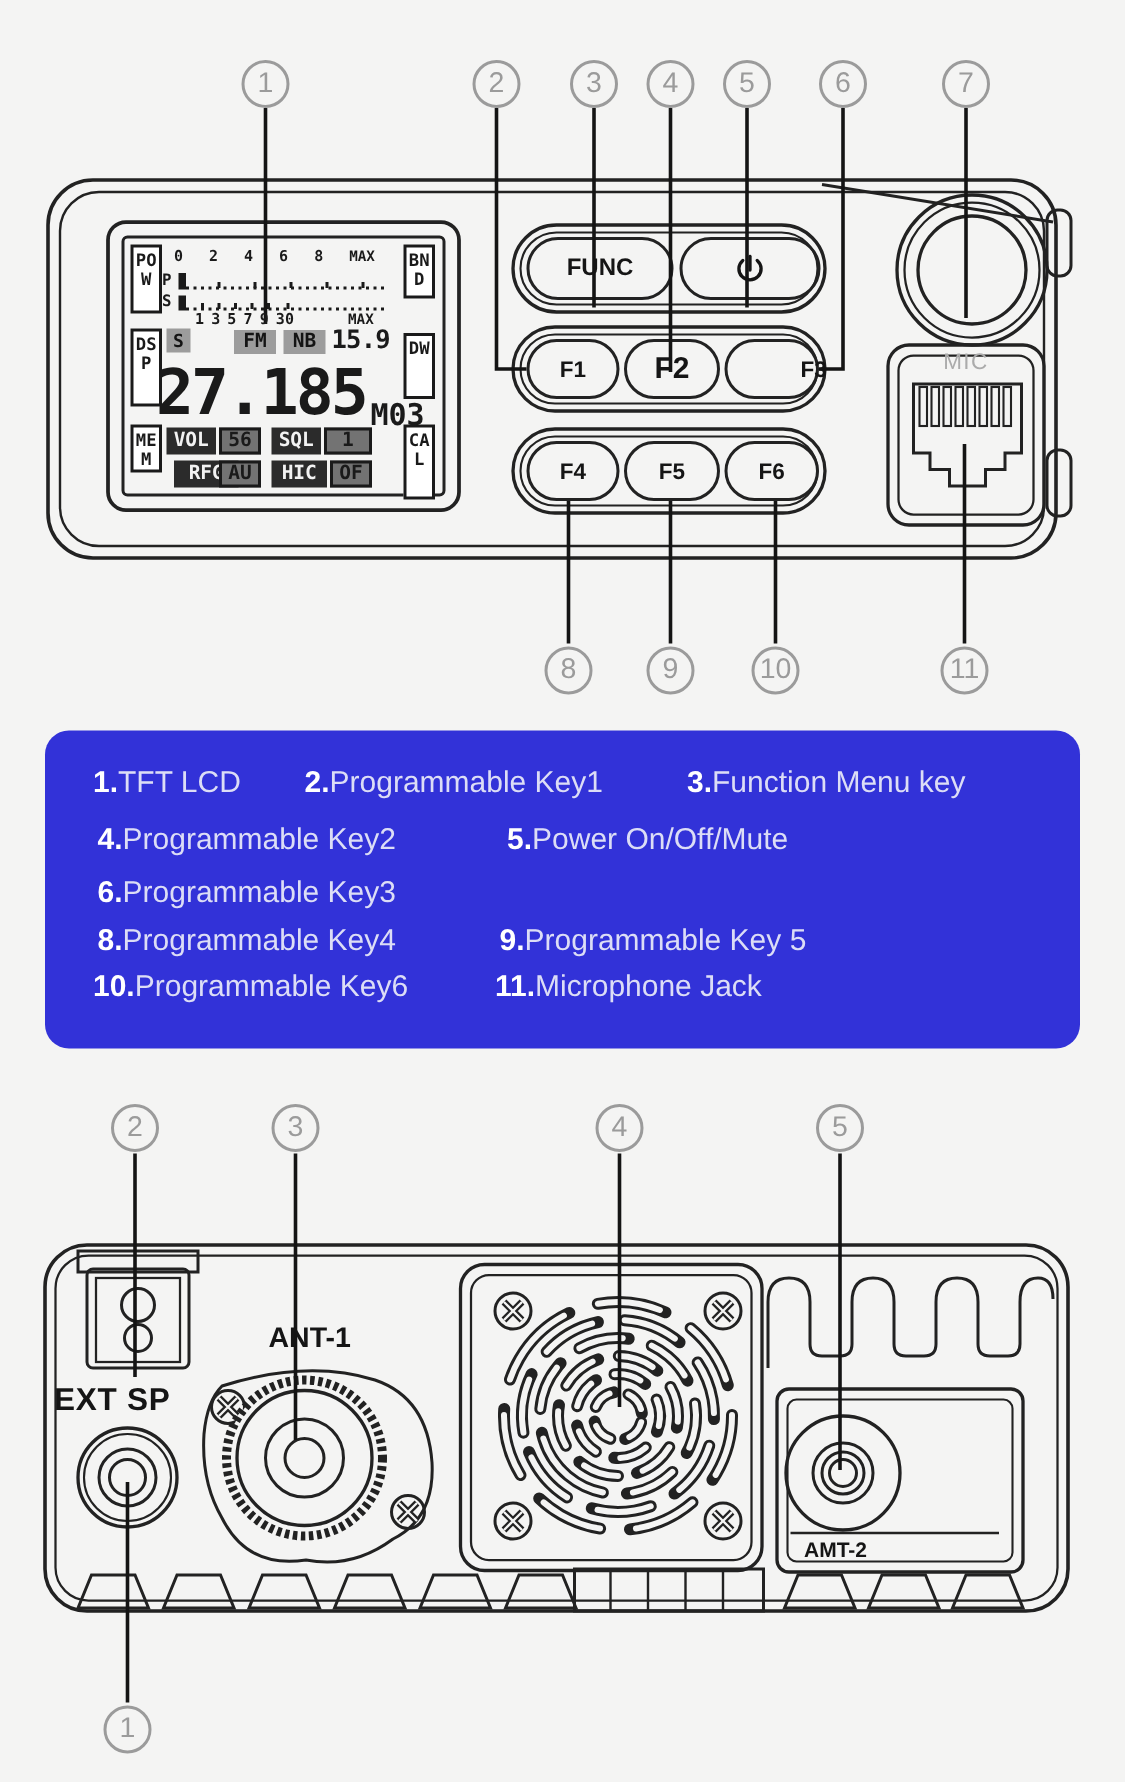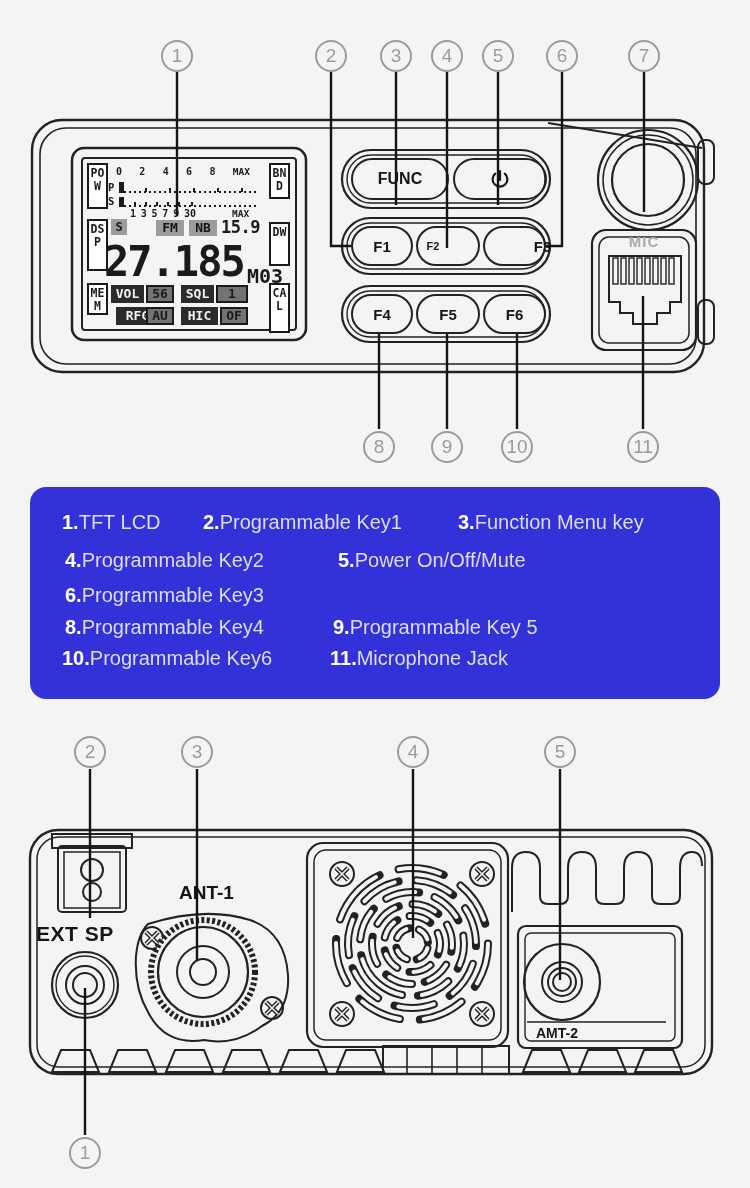--- a/index.html
+++ b/index.html
@@ -301,27 +301,27 @@
   <div class="vbox" style="left:220px;top:307px;width:28px;height:18px;line-height:14px">OF</div>
 
   <div class="btnlab" style="left:352px;top:159px;width:96px;height:40px;font-size:16px">FUNC</div>
   <div class="btnlab" style="left:454px;top:159px;width:92px;height:40px">
     <svg width="24" height="24" viewBox="0 0 24 24" fill="none" stroke="#151515" stroke-width="2.2" stroke-linecap="round">
       <path d="M12,4 V13"></path>
       <path d="M7.2,6.6 A7.4,7.4 0 1 0 16.8,6.6"></path>
     </svg>
   </div>
   <div class="btnlab" style="left:352px;top:227px;width:60px;height:38px;font-size:15px">F1</div>
-  <div class="btnlab" style="left:402px;top:227px;width:62px;height:38px;font-size:11px">F2</div>
+  <div class="btnlab" style="left:417px;top:227px;width:62px;height:38px;font-size:20px">F2</div>
   <div class="btnlab" style="left:512px;top:227px;width:61px;height:38px;font-size:15px">F3</div>
   <div class="btnlab" style="left:352px;top:295px;width:60px;height:38px;font-size:15px">F4</div>
   <div class="btnlab" style="left:417px;top:295px;width:62px;height:38px;font-size:15px">F5</div>
   <div class="btnlab" style="left:484px;top:295px;width:61px;height:38px;font-size:15px">F6</div>
 
-  <div class="abs" style="left:592px;top:233px;width:104px;text-align:center;font-weight:bold;font-size:15px;color:#ababab;letter-spacing:1px">MIC</div>
+  <div class="abs" style="left:592px;top:233px;width:104px;text-align:center;font-weight:normal;font-size:15px;color:#ababab;letter-spacing:1px">MIC</div>
 
   <div class="legend">
     <span class="li" style="left:32px;top:24px"><b>1.</b><span>TFT LCD</span></span>
     <span class="li" style="left:173px;top:24px"><b>2.</b><span>Programmable Key1</span></span>
     <span class="li" style="left:428px;top:24px"><b>3.</b><span>Function Menu key</span></span>
     <span class="li" style="left:35px;top:62px"><b>4.</b><span>Programmable Key2</span></span>
     <span class="li" style="left:308px;top:62px"><b>5.</b><span>Power On/Off/Mute</span></span>
     <span class="li" style="left:35px;top:97px"><b>6.</b><span>Programmable Key3</span></span>
     <span class="li" style="left:35px;top:129px"><b>8.</b><span>Programmable Key4</span></span>
     <span class="li" style="left:303px;top:129px"><b>9.</b><span>Programmable Key 5</span></span>

